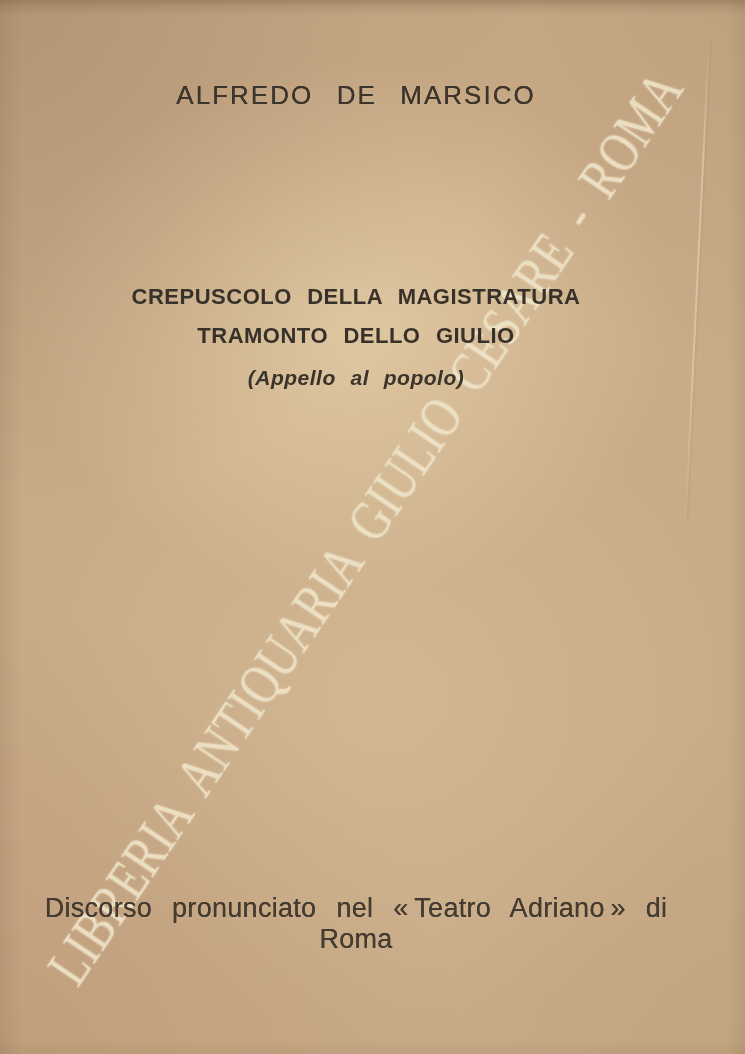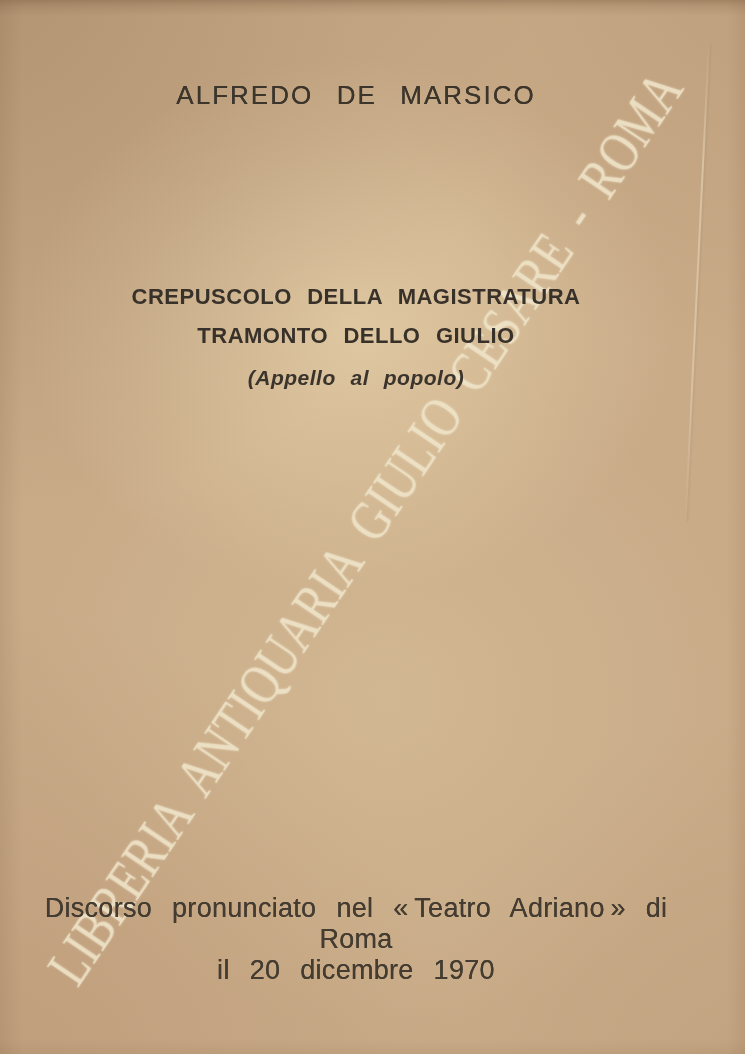--- a/index.html
+++ b/index.html
@@ -131,16 +131,15 @@
 
   <div class="textblock title">
     <div>CREPUSCOLO DELLA MAGISTRATURA</div>
     <div>TRAMONTO DELLO GIULIO</div>
   </div>
 
   <div class="textblock subtitle">(Appello al popolo)</div>
 
   <div class="textblock imprint">
     <div>Discorso pronunciato nel « Teatro Adriano » di Roma</div>
-    <div>il 20 dicembre 1970</div>
   </div>
 
 </div>
 
 </body></html>

